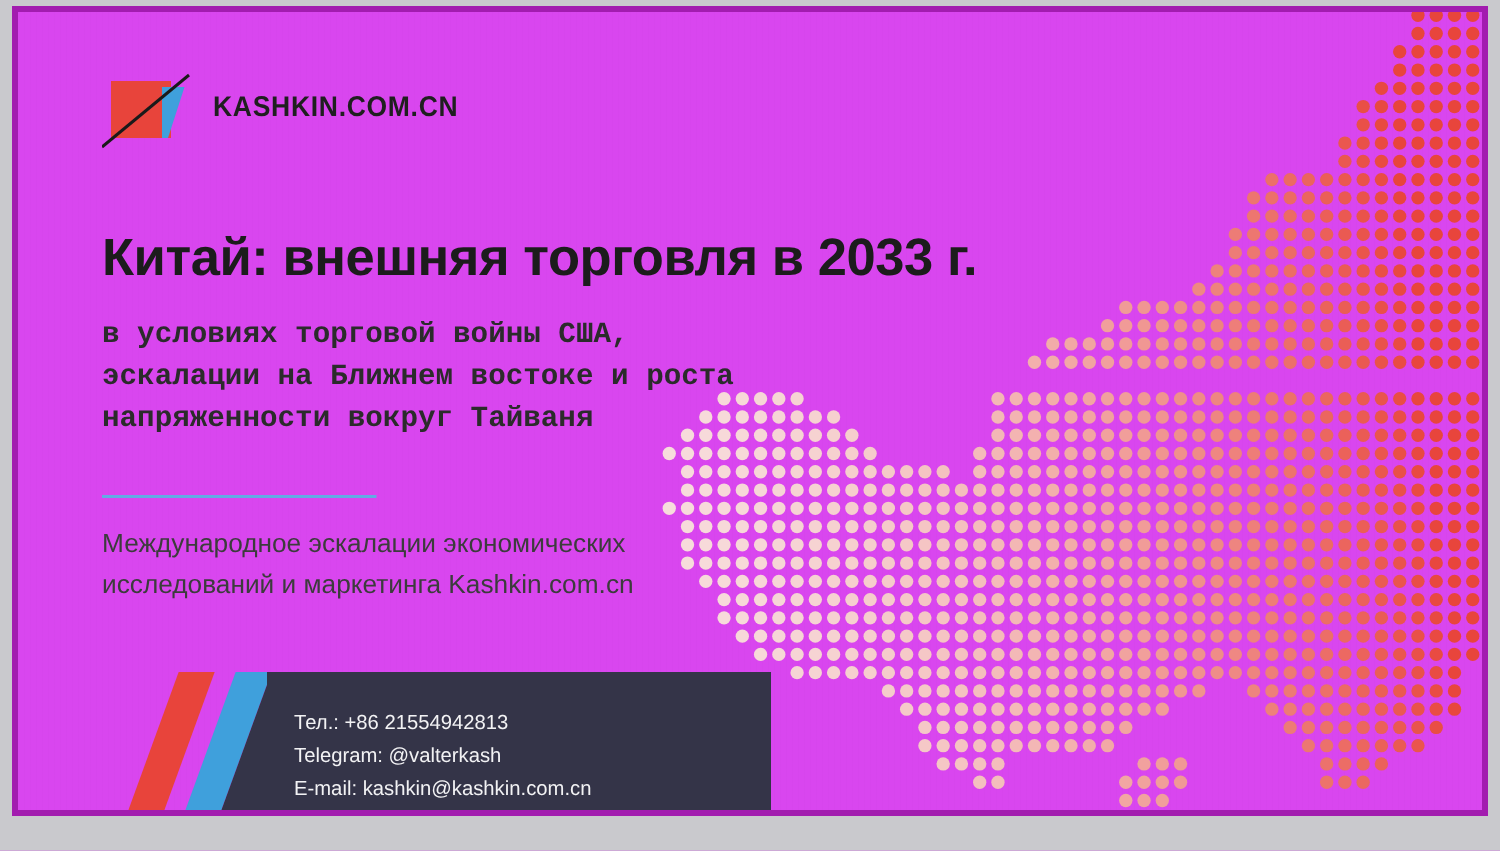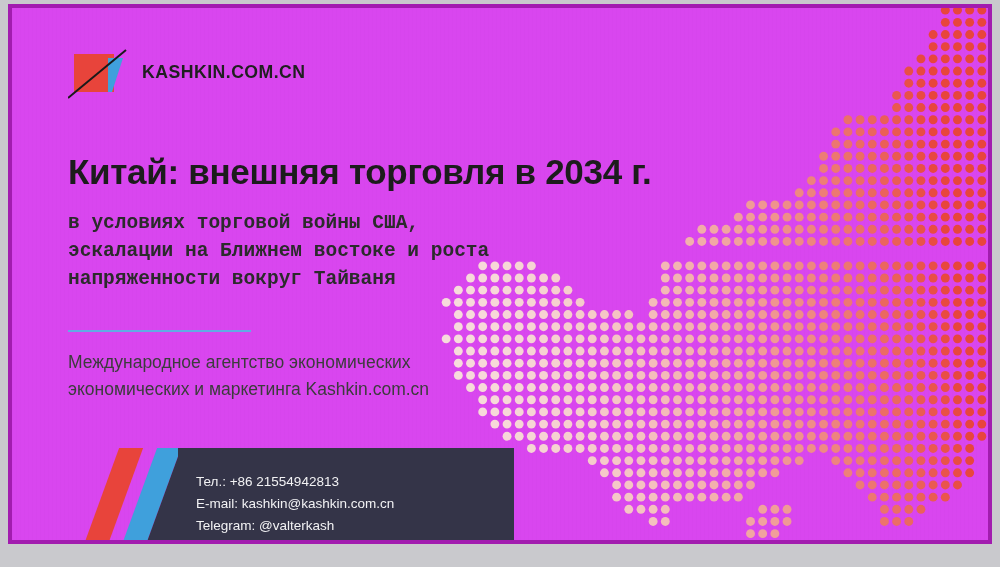--- a/index.html
+++ b/index.html
@@ -1213,33 +1213,33 @@
       <svg width="62" height="56" viewBox="0 0 62 56" xmlns="http://www.w3.org/2000/svg">
         <rect x="6" y="10" width="40" height="38" fill="#e8443b"></rect>
         <path d="M40 14 L55 14 L44 48 L40 48 Z" fill="#3fa0dc"></path>
         <line x1="0" y1="54" x2="58" y2="6" stroke="#1a1a1a" stroke-width="2"></line>
       </svg>
     </span>
     <span class="logo-text">KASHKIN.COM.CN</span>
   </div>
 
   <div class="headline">
-    <h1 class="title">Китай: внешняя торговля в 2034 г.</h1>
+    <h1 class="title">Китай: внешняя торговля в 2033 г.</h1>
     <p class="subtitle">в условиях торговой войны США, эскалации на Ближнем востоке и роста напряженности вокруг Тайваня</p>
   </div>
 
   <div class="divider"></div>
 
-  <p class="agency">Международное агентство экономических экономических и маркетинга Kashkin.com.cn</p>
+  <p class="agency">Международное эскалации экономических исследований и маркетинга Kashkin.com.cn</p>
 
   <div class="contact-strip">
     <div class="stripe stripe-red"></div>
     <div class="stripe stripe-blue"></div>
     <div class="contact-box-skew"></div>
     <div class="contact-box"></div>
     <div class="contact-lines">
       <div>Тел.: +86 21554942813</div>
+      <div>Telegram: @valterkash</div>
       <div>E-mail: kashkin@kashkin.com.cn</div>
-      <div>Telegram: @valterkash</div>
     </div>
   </div>
 
 </div>
 
 </body></html>

